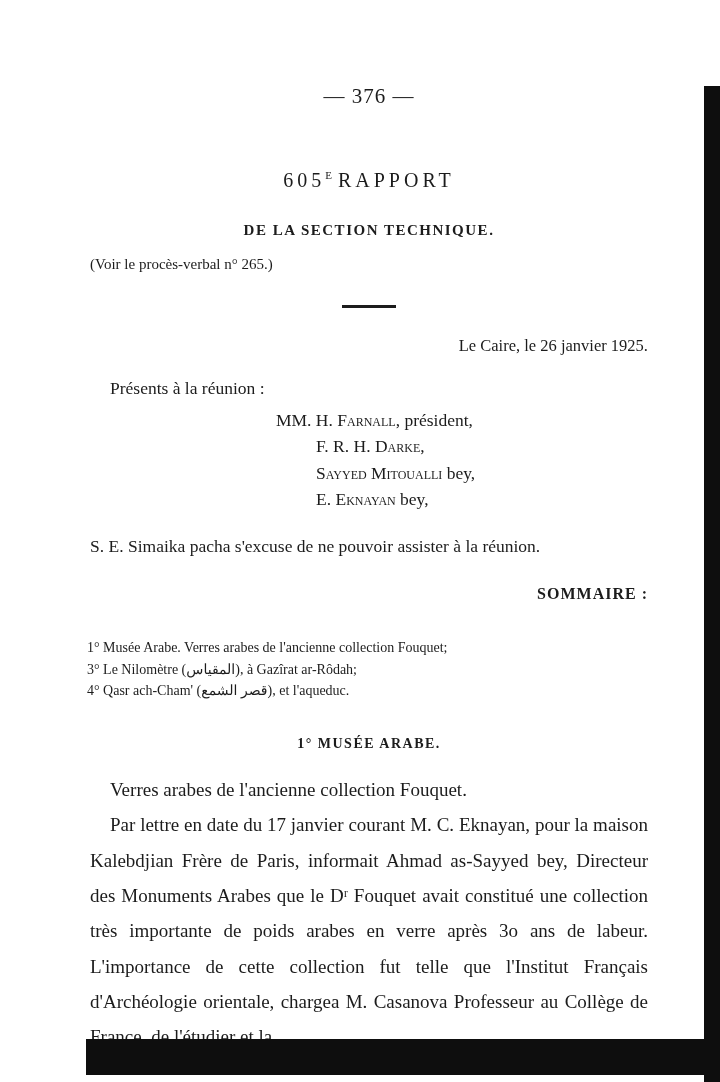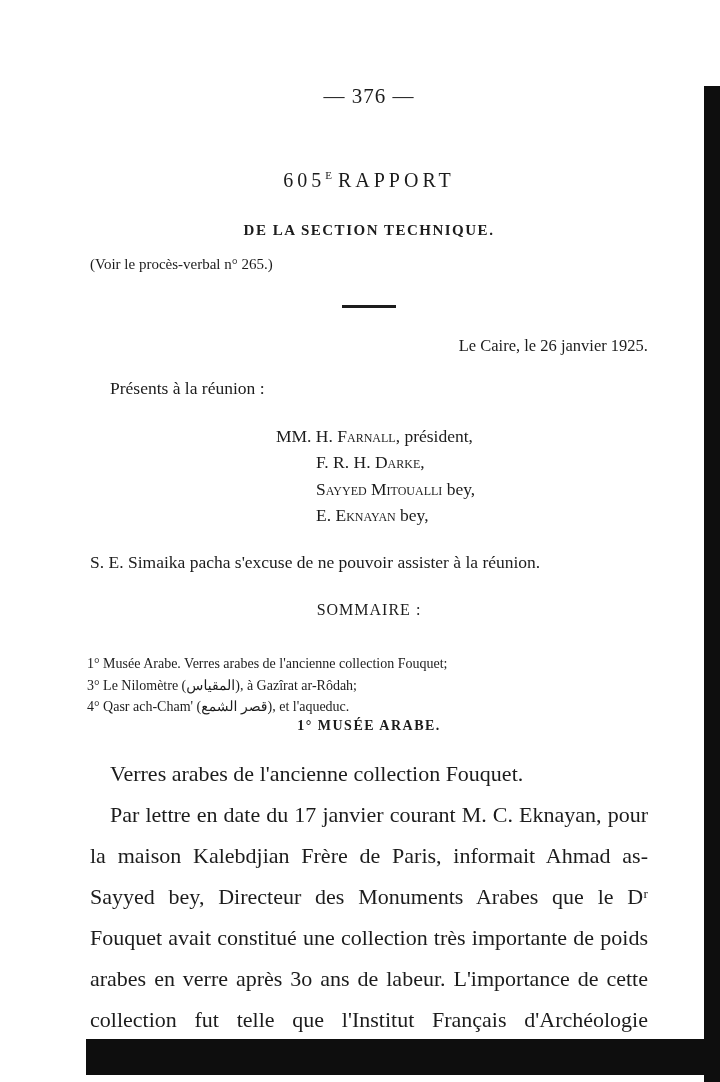--- a/index.html
+++ b/index.html
@@ -60,52 +60,53 @@
     text-align: right;
     font-size: 16.5px;
     margin-top: 28px;
   }
   .presents {
     font-size: 17.5px;
     margin-top: 22px;
     text-indent: 20px;
   }
   .attendees {
-    margin-top: 24px;
+    margin-top: 8px;
     margin-left: 186px;
     font-size: 17.5px;
     line-height: 1.5;
   }
   .attendee + .attendee { padding-left: 40px; }
   .name-sc { font-variant: small-caps; }
   .excuse {
     margin-top: 24px;
     font-size: 17.5px;
   }
   .sommaire-title {
-    text-align: center;
+    text-align: right;
     font-size: 16px;
-    font-weight: normal;
+    font-weight: bold;
     letter-spacing: 1px;
     margin-top: 28px;
   }
   .sommaire {
     margin-top: 34px;
     margin-left: -3px;
     font-size: 14px;
     line-height: 1.55;
   }
   .section-heading {
     text-align: center;
     font-size: 14px;
     font-weight: bold;
     letter-spacing: 1.5px;
+    margin-top: 34px;
   }
   .para {
-    font-size: 22px;
+    font-size: 19px;
     line-height: 1.86;
     text-align: justify;
     margin: 0;
     text-indent: 20px;
   }
   .para.p1 { margin-top: 20px; }
   .edge-right {
     position: absolute;
     top: 86px;
     right: 0;

